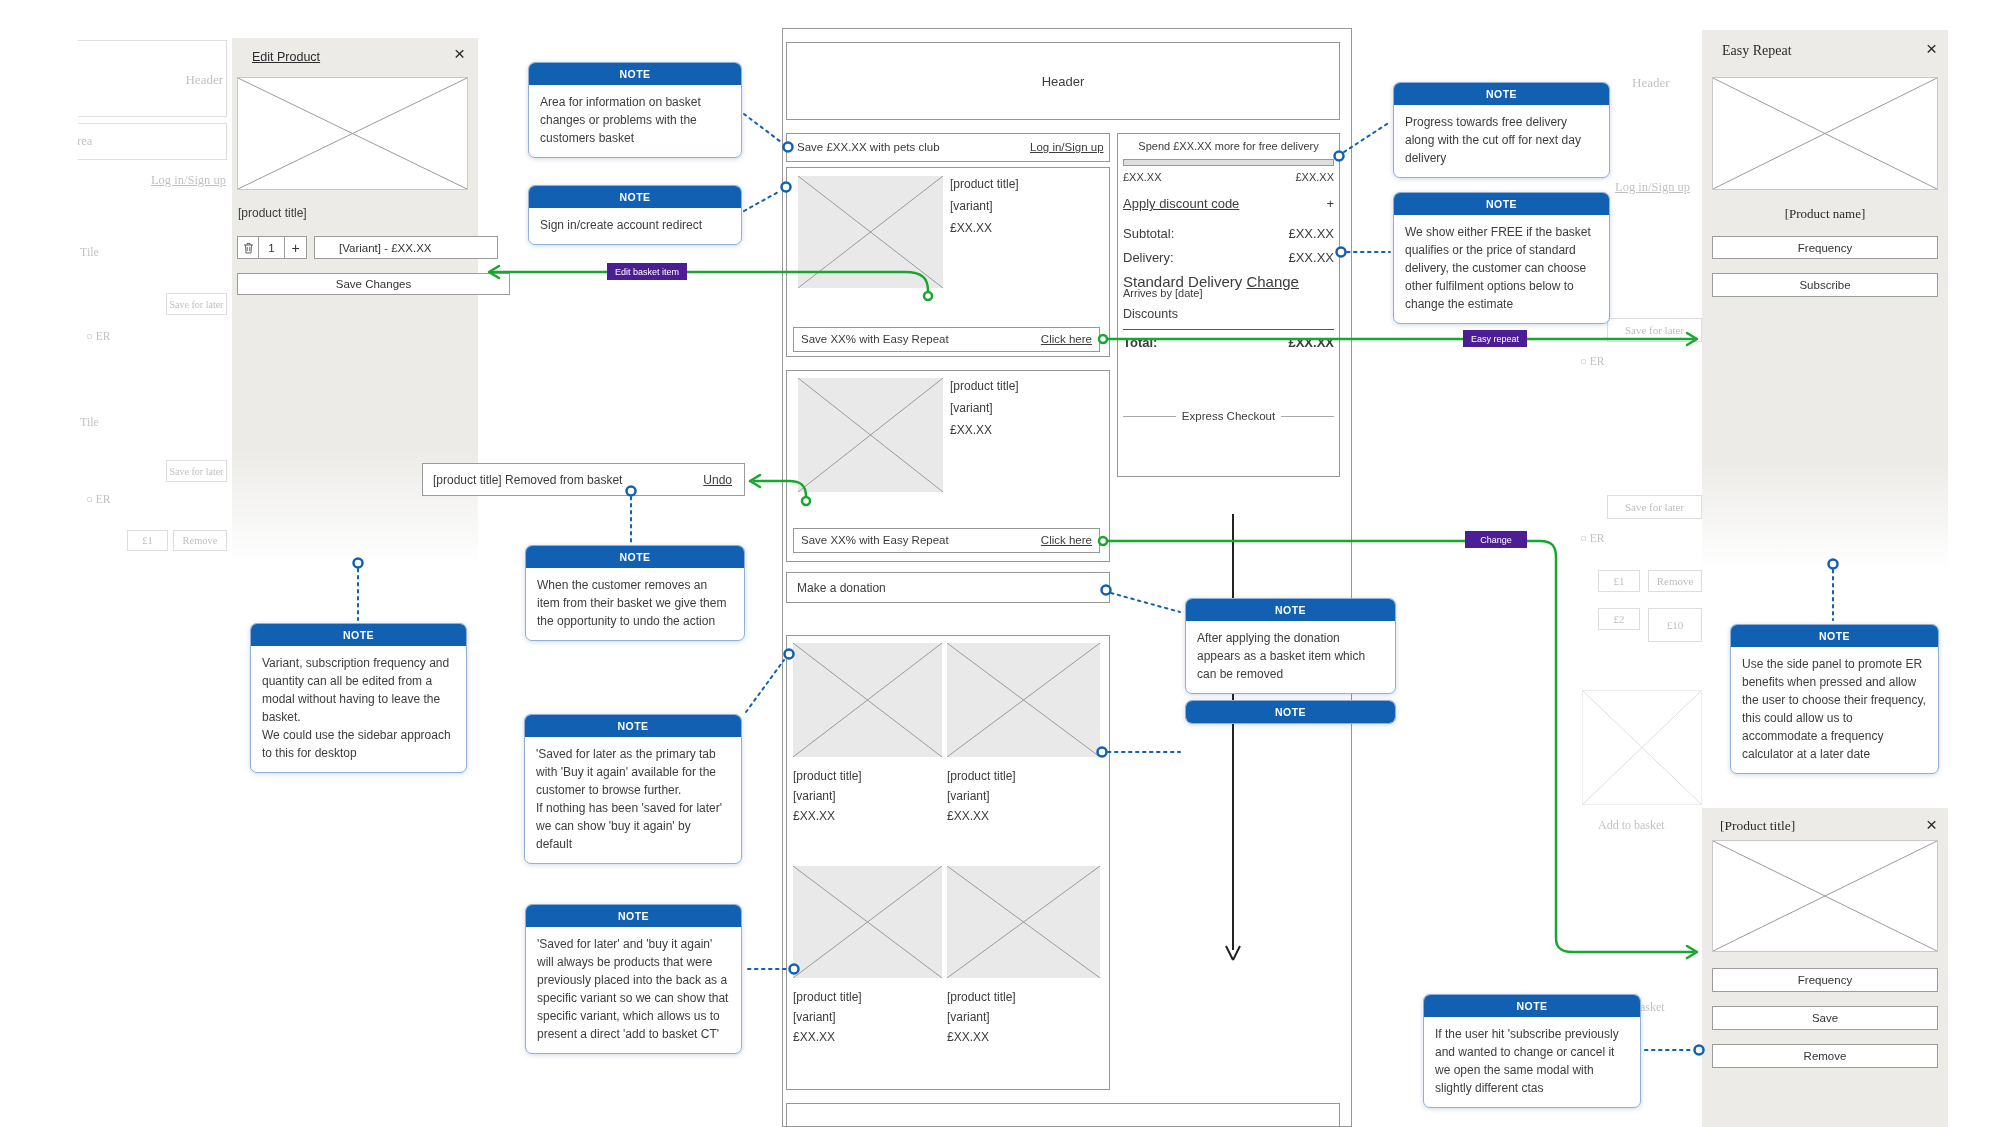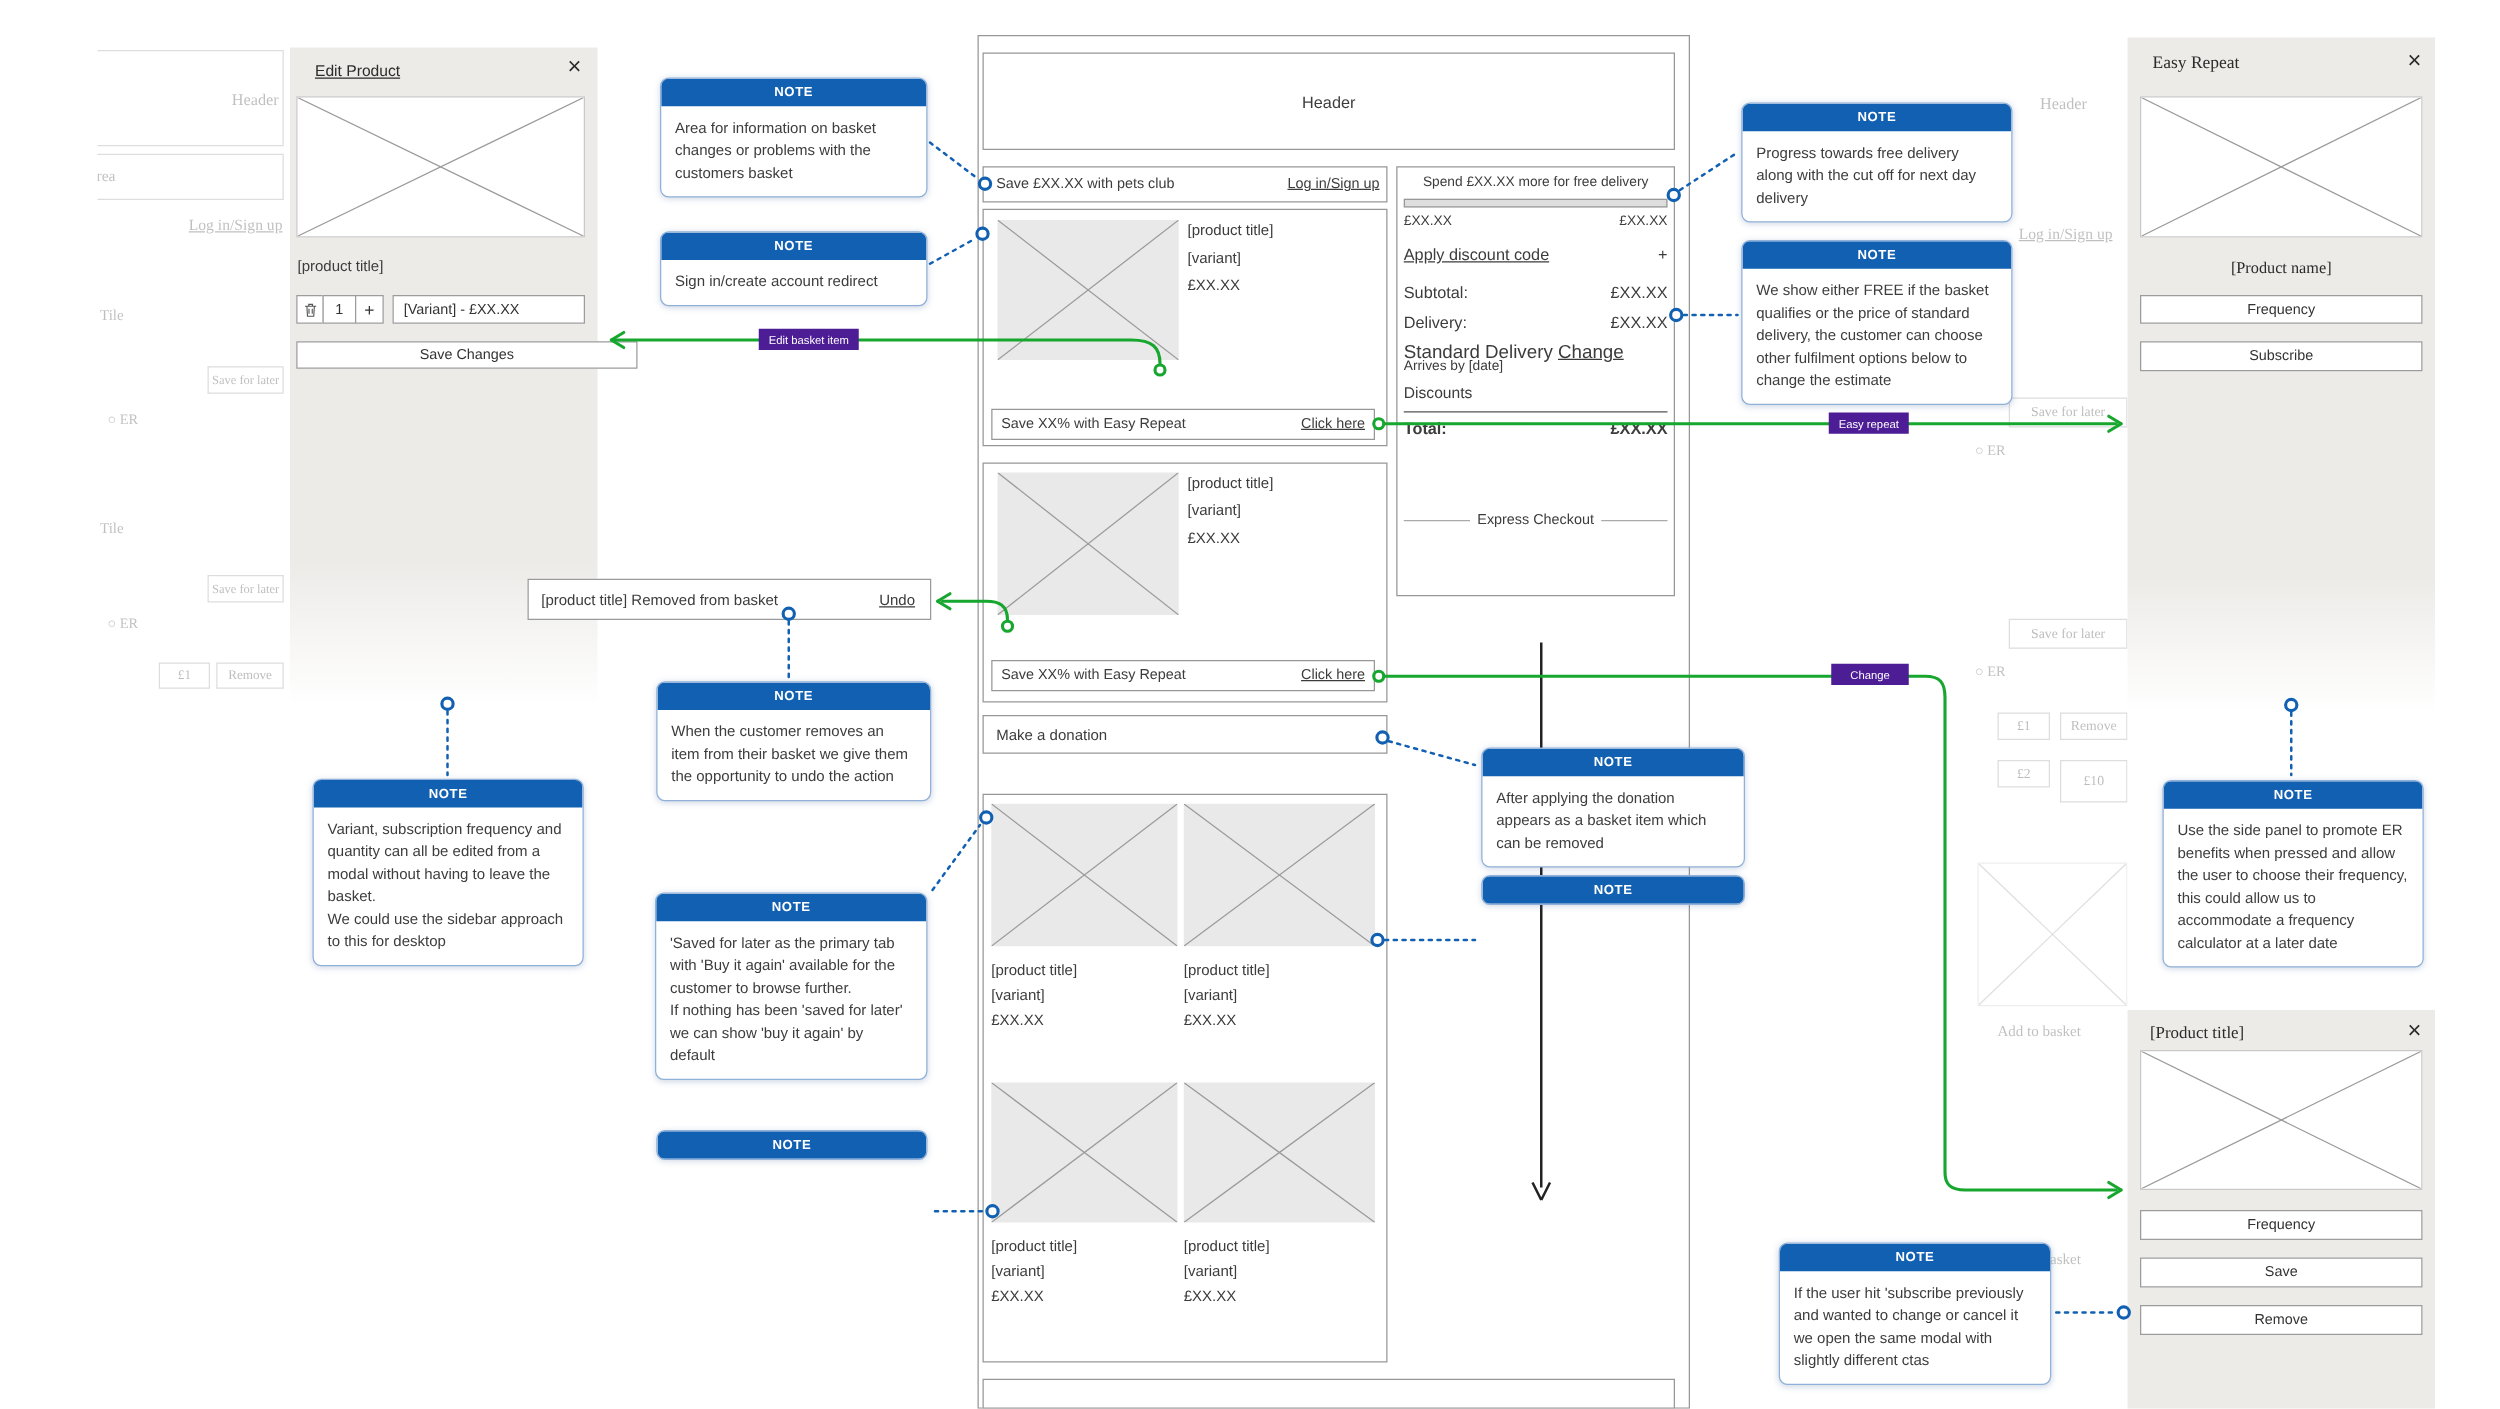--- a/index.html
+++ b/index.html
@@ -281,21 +281,21 @@
       <svg class="trash" width="11" height="12" viewBox="0 0 11 12">
         <path d="M1 3h9 M4 3V1.5h3V3 M2.5 3l.5 8h5l.5-8 M4.2 5v4 M6.8 5v4" stroke="#555" stroke-width="0.9" fill="none"></path>
       </svg>
     </div>
   <div class="wbtn" style="left:26px;top:198px;width:27px;height:23px;">
       <span>1</span>
     </div>
   <div class="wbtn" style="left:52px;top:198px;width:23px;height:23px;">
       <span style="font-size:14px;">+</span>
     </div>
-  <div class="wbtn" style="left:82px;top:198px;width:154px;height:23px;justify-content:flex-start;padding-left:8px;">
+  <div class="wbtn" style="left:82px;top:198px;width:184px;height:23px;justify-content:flex-start;padding-left:24px;">
       <span>[Variant] - £XX.XX</span>
     </div>
   <div class="wbtn" style="left:5px;top:235px;width:273px;height:22px;">
       <span>Save Changes</span>
     </div>
 </div>
 
 <div class="panel" style="left:1702px;top:30px;width:246px;height:540px;background:linear-gradient(to bottom,#ecebe8 0%,#ecebe8 80%,rgba(236,235,232,0) 100%);">
   <div class="panel-title" style="left:20px;top:13px;font-size:14px;">Easy Repeat</div>
   <div class="close" style="left:224px;top:9px;">×</div>
@@ -414,20 +414,21 @@
   <p>Variant, subscription frequency and quantity can all be edited from a modal without having to leave the basket.
 We could use the sidebar approach to this for desktop</p>
 </div>
 <div class="note" style="left:524px;top:714px;width:218px;">
   <h4>NOTE</h4>
   <p>'Saved for later as the primary tab with 'Buy it again' available for the customer to browse further.
 If nothing has been 'saved for later' we can show 'buy it again' by default</p>
 </div>
 <div class="note" style="left:525px;top:904px;width:217px;">
   <h4>NOTE</h4>
+  <p>'Saved for later' and 'buy it again' will always be products that were previously placed into the back as a specific variant so we can show that specific variant, which allows us to present a direct 'add to basket CT'</p>
 </div>
 <div class="note" style="left:1393px;top:82px;width:217px;">
   <h4>NOTE</h4>
   <p>Progress towards free delivery along with the cut off for next day delivery</p>
 </div>
 <div class="note" style="left:1393px;top:192px;width:217px;">
   <h4>NOTE</h4>
   <p>We show either FREE if the basket qualifies or the price of standard delivery, the customer can choose other fulfilment options below to change the estimate</p>
 </div>
 <div class="note" style="left:1185px;top:598px;width:211px;">

